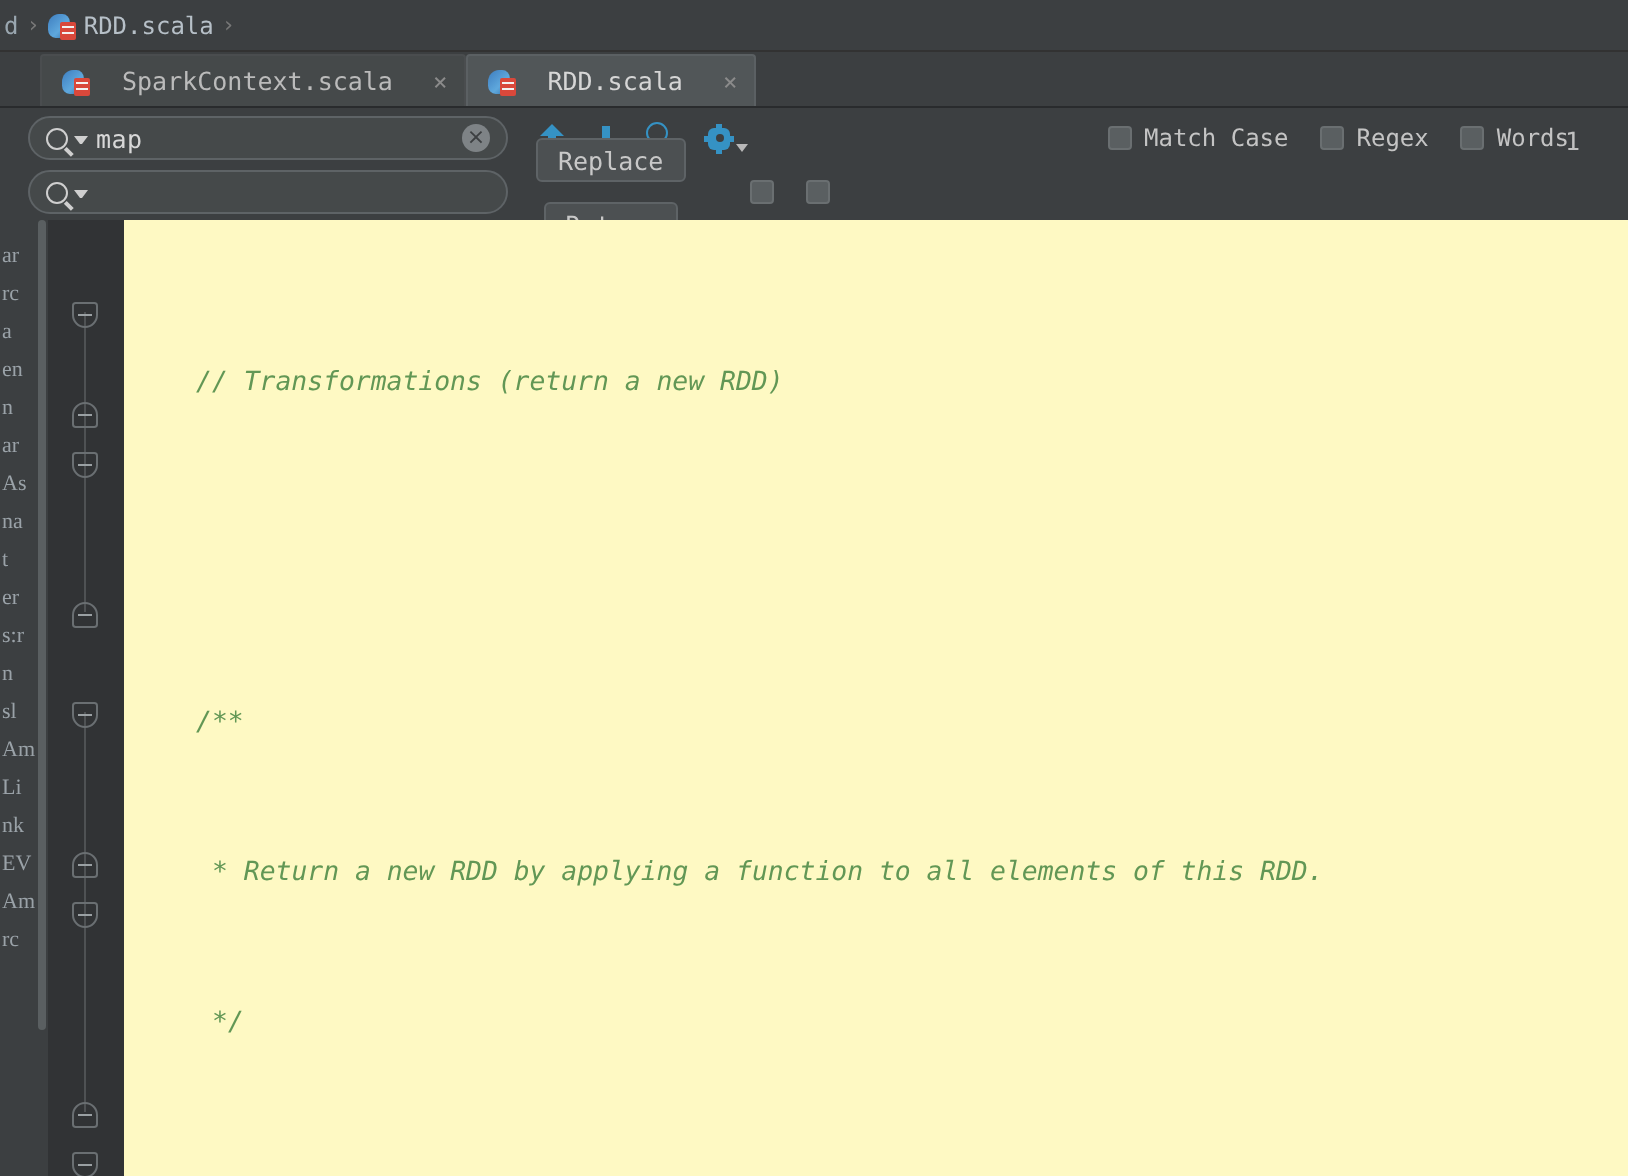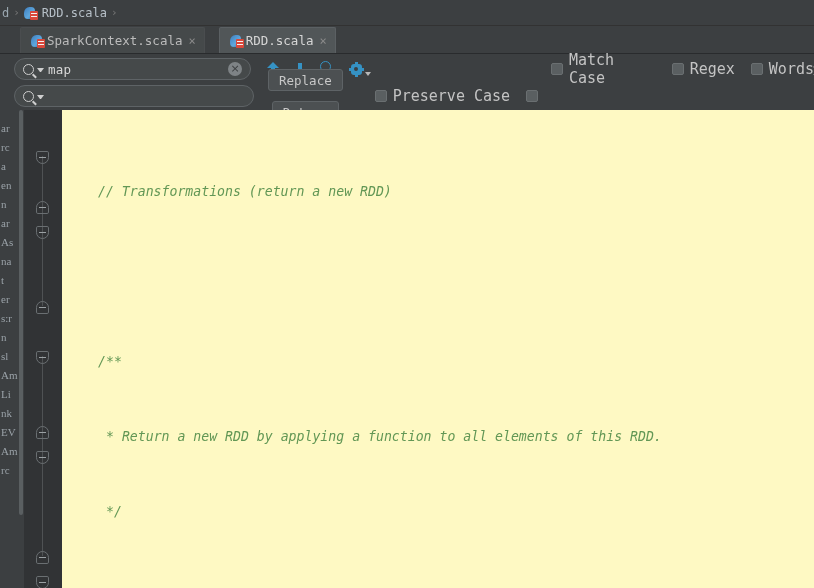--- a/index.html
+++ b/index.html
@@ -41,24 +41,24 @@
   .scala-ico .c2::before { top: 2px; }
   .scala-ico .c2::after { top: 5px; }
 
   
   .tabbar {
     position: absolute; left: 0; top: 26px; width: 814px; height: 28px;
     background: #3c3f41; display: flex; align-items: flex-end;
     padding-left: 20px; border-bottom: 1px solid #292b2d;
   }
   .tab {
-    height: 26px; display: flex; align-items: center; gap: 2px;
+    height: 26px; display: flex; align-items: center; gap: 16px;
     padding: 0 8px 0 10px; font-size: 12.5px; color: #bbbbbb;
     border: 1px solid #4a4d4f; border-bottom: none; background: #45494a;
-    margin-right: 14px; border-radius: 2px 2px 0 0;
+    margin-right: 0; border-radius: 2px 2px 0 0;
   }
   .tab.active { background: #515658; color: #d6d6d6; border-color: #5b6063; }
   .tab .close { color: #8b8b8b; font-size: 12px; margin-left: 4px; }
 
   
   .findpanel {
     position: absolute; left: 14px; top: 55px; width: 800px; height: 54px;
     background: #3c3f41;
   }
   .find-row { position: absolute; left: 0; height: 24px; display: flex; align-items: center; }
@@ -136,21 +136,21 @@
   }
 
   .btn {
     height: 22px; padding: 0 10px; background: #4c5052;
     border: 1px solid #5e6366; border-radius: 3px;
     color: #c8c8c8; font-size: 12.5px; display: flex; align-items: center;
     font-family: "DejaVu Sans Mono", monospace;
   }
 
   .chk-group { display: flex; align-items: center; gap: 16px; }
-  .chk { display: flex; align-items: center; gap: 6px; color: #c4c4c4; font-size: 15px; }
+  .chk { display: flex; align-items: center; gap: 6px; color: #c4c4c4; font-size: 12px; }
   .chk .box {
     width: 12px; height: 12px; background: #5a5f61; border: 1px solid #6a6f71;
     border-radius: 2px; flex: 0 0 12px;
   }
 
   .match-count {
     position: absolute; right: -8px; top: 6px; color: #c0c0c0; font-size: 12.5px;
     white-space: nowrap; overflow: hidden; width: 10px;
   }
 
@@ -303,21 +303,20 @@
         <div class="btn">
             <span>Replace</span>
           </div>
         <div class="btn">
             <span>Return</span>
           </div>
       </div>
       <div class="chk-group" style="margin-left:32px;">
         <label class="chk">
           <span class="box"></span>
-          <span>Preserve Case</span>
         </label>
         <label class="chk">
           <span class="box"></span>
         </label>
       </div>
     </div>
   </div>
 
   <div class="left-strip">
     <div class="strip-spacer"></div>

